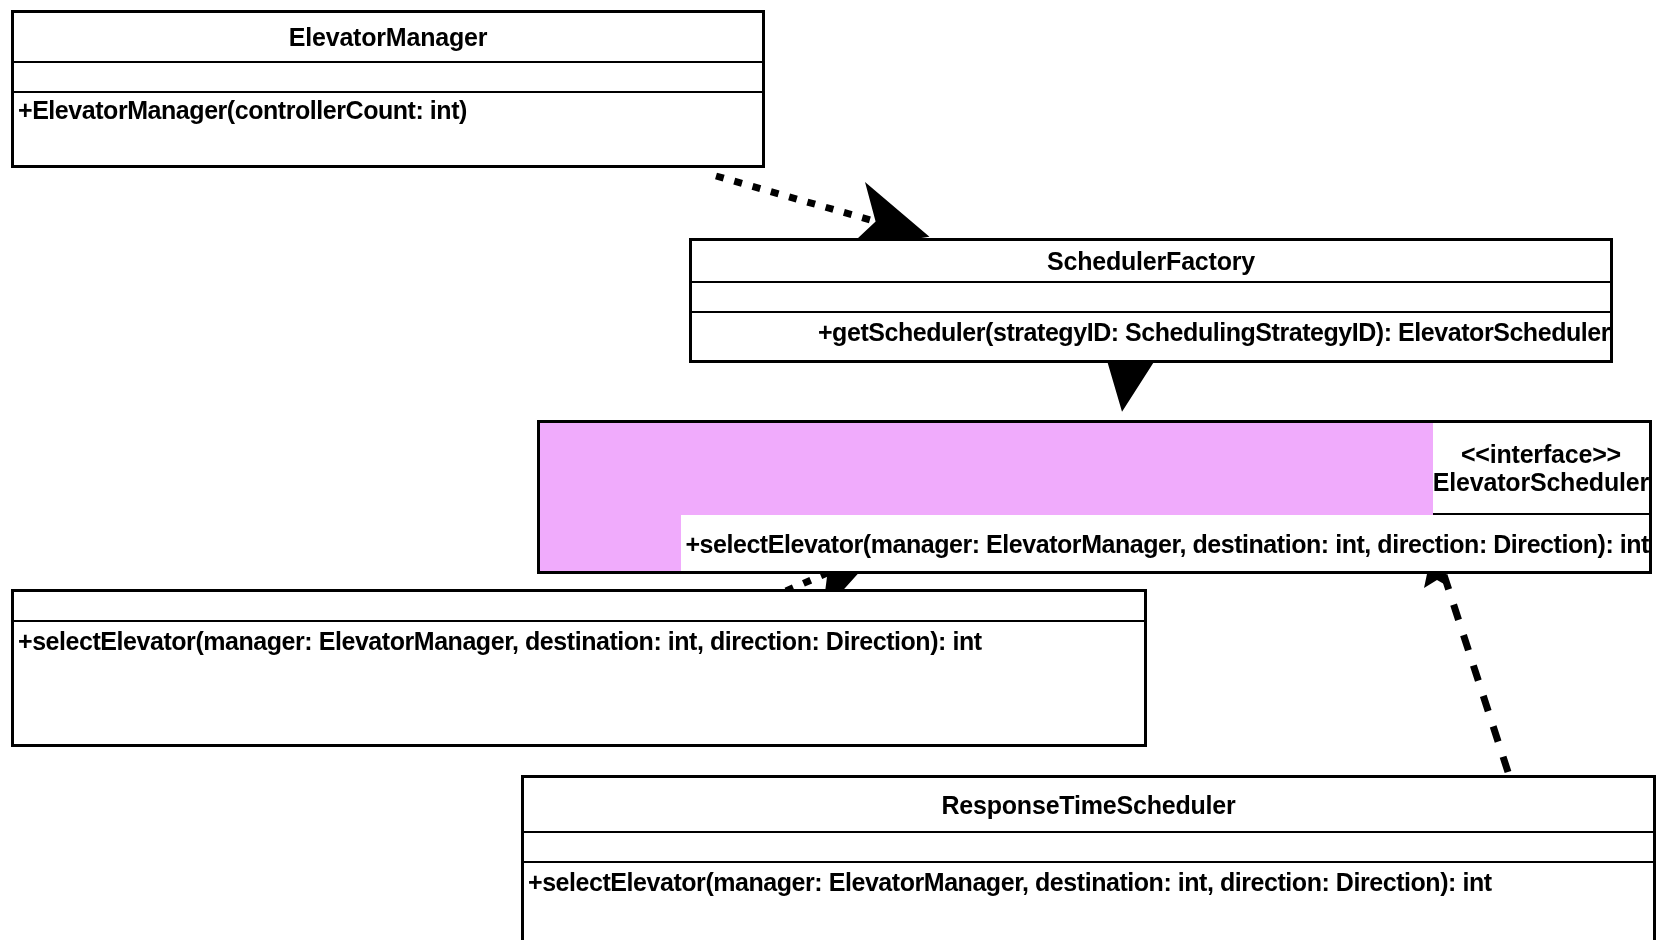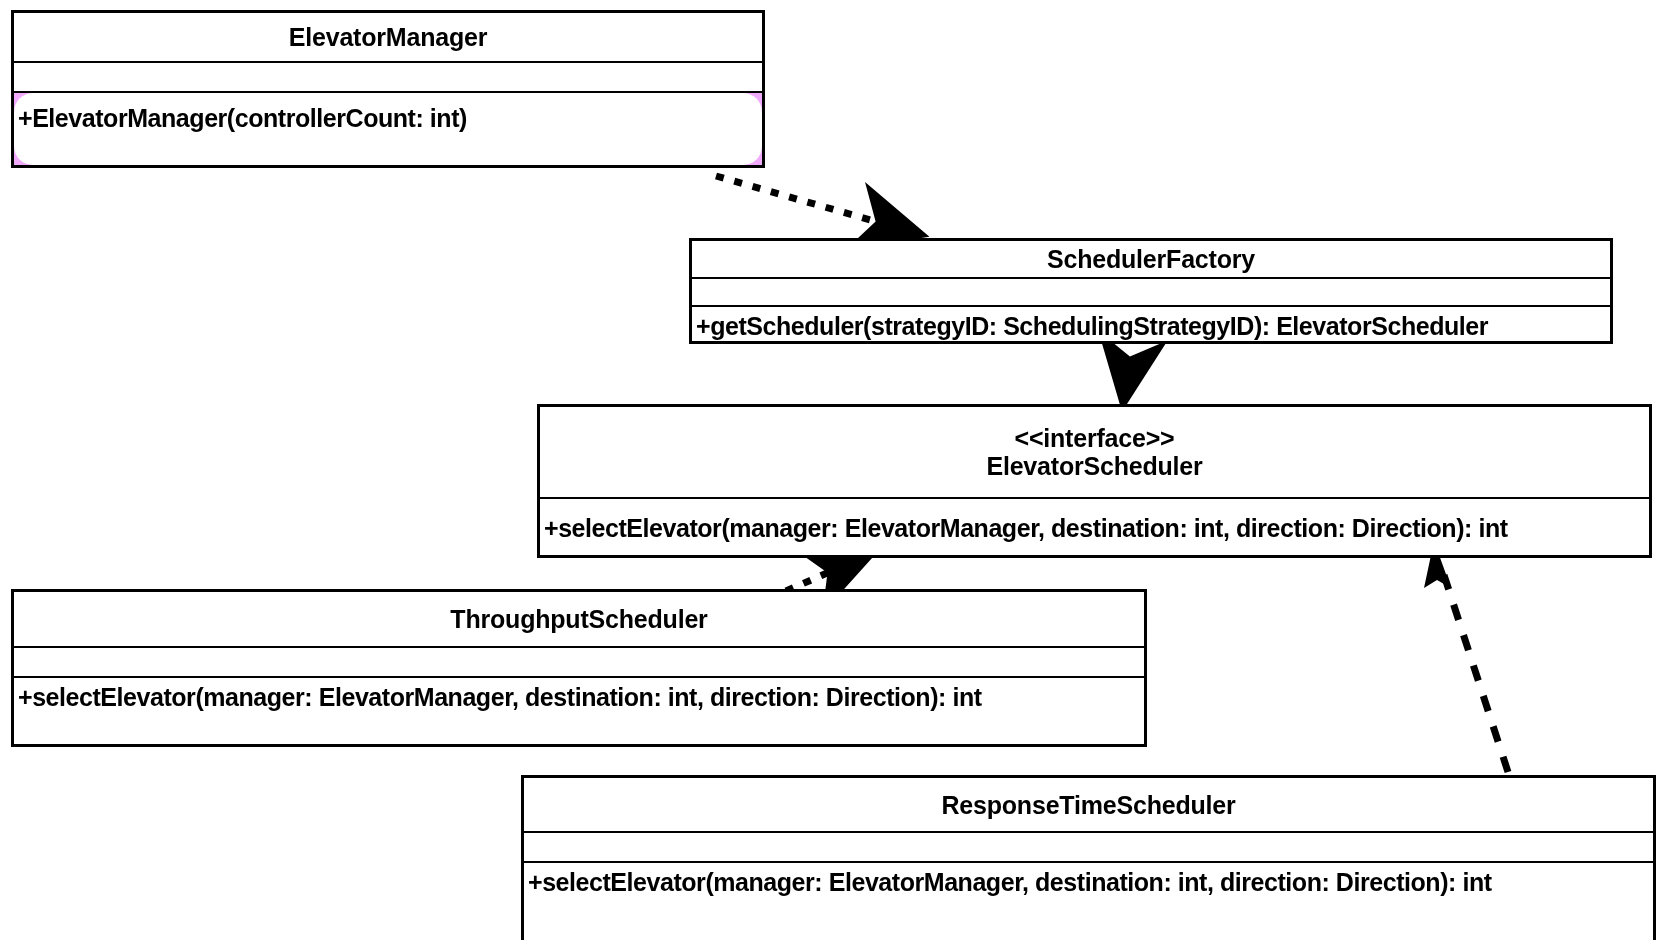--- a/index.html
+++ b/index.html
@@ -111,49 +111,46 @@
       <line x1="1508" y1="772" x2="1444" y2="575" stroke="#000000" stroke-width="7" stroke-dasharray="16 16" stroke-linecap="butt"></line>
       <path d="M1434,541 L1451,588 L1437,580 L1424,588 Z" fill="#000000"></path>
     </g>
   </svg>
 
   <div class="uml-class" style="left:11px; top:10px; width:754px; height:158px;">
     <div class="compartment header" style="height:50px;">
       <div class="class-name">ElevatorManager</div>
     </div>
     <div class="compartment attrs" style="height:30px;"></div>
-    <div class="compartment methods" style="flex:1; padding-top:10px;border-radius:19px;">
+    <div class="compartment methods" style="flex:1; padding-top:2px;">
       <div class="member">+ElevatorManager(controllerCount: int)</div>
     </div>
   </div>
 
-  <div class="uml-class" style="left:689px; top:238px; width:924px; height:106px;">
+  <div class="uml-class" style="left:689px; top:238px; width:924px; height:125px;">
     <div class="compartment header" style="height:42px;">
       <div class="class-name">SchedulerFactory</div>
     </div>
     <div class="compartment attrs" style="height:30px;"></div>
-    <div class="compartment methods" style="flex:1; padding-top:4px;">
+    <div class="compartment methods" style="flex:1; padding-top:4px;text-align:right;">
       <div class="member">+getScheduler(strategyID: SchedulingStrategyID): ElevatorScheduler</div>
     </div>
   </div>
 
-  <div class="uml-class" style="left:537px; top:404px; width:1115px; height:154px;">
+  <div class="uml-class" style="left:537px; top:420px; width:1115px; height:154px;align-items:flex-end;">
     <div class="compartment header" style="height:92px;">
       <div class="stereotype">&lt;&lt;interface&gt;&gt;</div>
       <div class="class-name">ElevatorScheduler</div>
     </div>
     <div class="compartment methods" style="flex:1; padding-top:14px;">
       <div class="member">+selectElevator(manager: ElevatorManager, destination: int, direction: Direction): int</div>
     </div>
   </div>
 
   <div class="uml-class" style="left:11px; top:589px; width:1136px; height:158px;">
-    <div class="compartment header" style="height:56px;">
-      <div class="class-name">ThroughputScheduler</div>
-    </div>
     <div class="compartment attrs" style="height:30px;"></div>
     <div class="compartment methods" style="flex:1; padding-top:4px;">
       <div class="member">+selectElevator(manager: ElevatorManager, destination: int, direction: Direction): int</div>
     </div>
   </div>
 
   <div class="uml-class" style="left:521px; top:775px; width:1135px; height:180px;">
     <div class="compartment header" style="height:55px;">
       <div class="class-name">ResponseTimeScheduler</div>
     </div>

